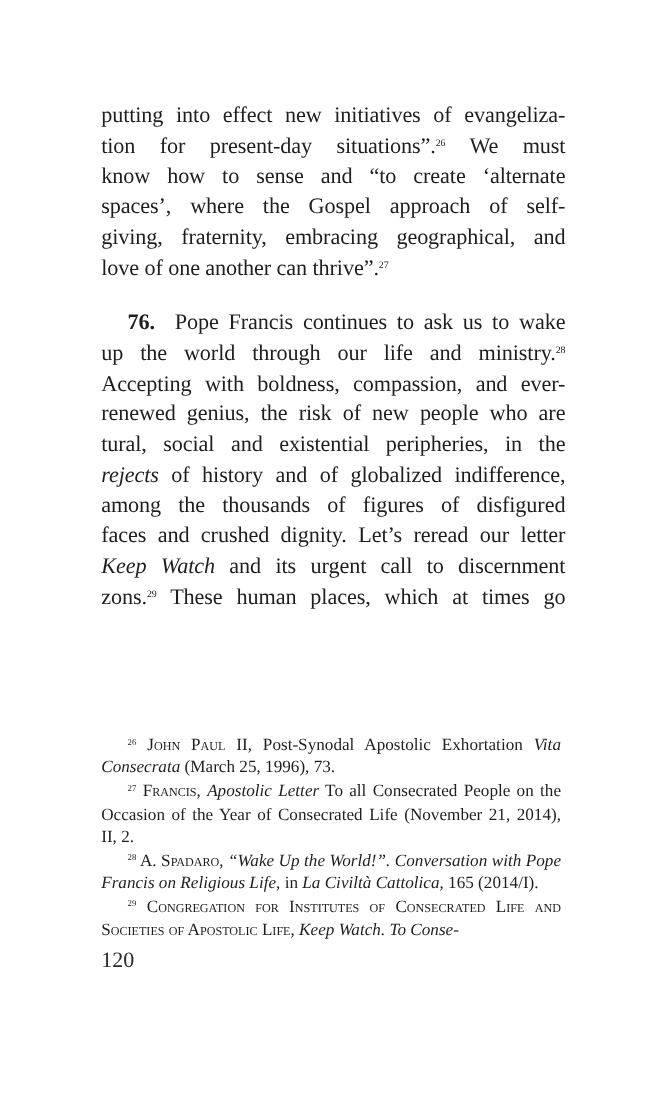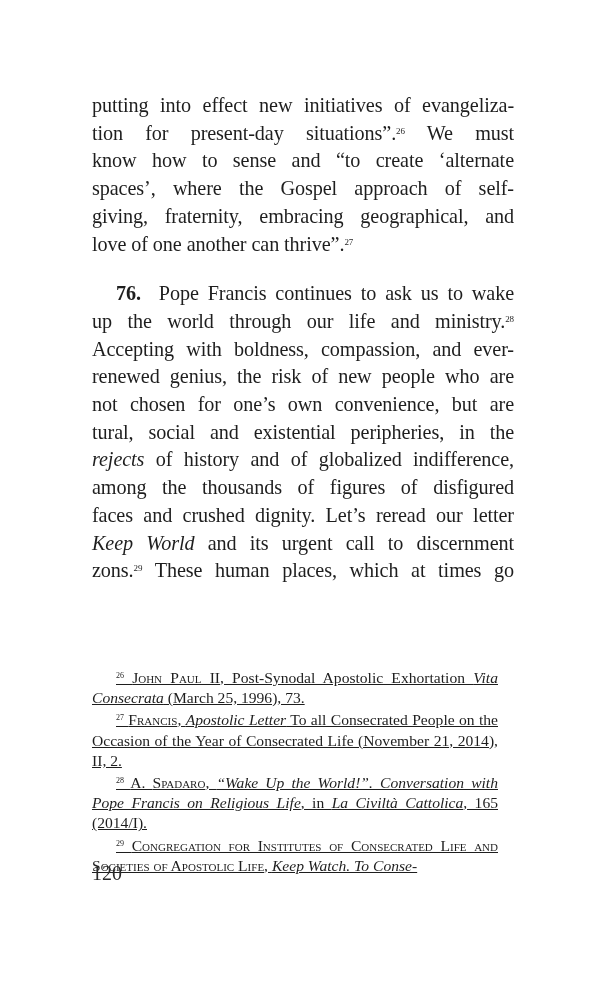--- a/index.html
+++ b/index.html
@@ -4,21 +4,21 @@
 <style>
   html, body { margin: 0; padding: 0; background: #ffffff; }
   body { width: 606px; height: 1000px; position: relative; overflow: hidden;
          font-family: "Liberation Serif", "DejaVu Serif", serif; color: #1e1e1e; }
   .page { position: absolute; left: 92px; top: 92px; width: 422px; }
   .body-text { font-size: 20.2px; line-height: 27.7px; text-align: justify; margin: 0; hyphens: manual; letter-spacing: -0.1px; }
   .para-gap { height: 22px; }
   .num { font-weight: bold; font-family: Liberation Serif, serif; }
   sup, .fnref { font-size: 9px; vertical-align: 6px; line-height: 0; }
   .footnotes { position: absolute; left: 92px; top: 668px; width: 422px; }
-  .fn { font-size: 15.6px; line-height: 20.2px; text-align: justify; margin: 0 16px 2px 0; text-indent: 24px; text-decoration: underline; }
+  .fn { font-size: 15.6px; line-height: 20.2px; text-align: justify; margin: 0 4px 2px 0; text-indent: 24px; }
   .fn .fnmark { font-size: 8px; vertical-align: 5px; line-height: 0; }
   .sc { font-variant: small-caps; }
   .page-number { position: absolute; left: 92px; top: 862px; font-size: 20px; color: #2a2a2a; }
   .line { display: block; text-align: justify; text-align-last: justify; }
   .line.last { text-align-last: left; }
 </style>
 </head>
 <body>
 
 <div class="page">
@@ -31,26 +31,25 @@
     <span class="line last"><span>love of one another can thrive”.</span><sup>27</sup></span>
   </p>
 
   <div class="para-gap"></div>
 
   <p class="body-text">
     <span class="line" style="padding-left:24px"><span class="num">76.</span>&nbsp;&nbsp;<span>Pope Francis continues to ask us to wake</span></span>
     <span class="line"><span>up the world through our life and ministry.</span><sup>28</sup></span>
     <span class="line">Accepting with boldness, compassion, and ever-</span>
     <span class="line">renewed genius, the risk of new people who are</span>
-    <span class="line">not chosen for one’s own convenience, but are</span>
     <span class="line">tural, social and existential peripheries, in the</span>
     <span class="line"><i>rejects</i><span> of history and of globalized indifference,</span></span>
     <span class="line">among the thousands of figures of disfigured</span>
     <span class="line">faces and crushed dignity. Let’s reread our letter</span>
-    <span class="line"><i>Keep World</i><span> and its urgent call to discernment</span></span>
+    <span class="line"><i>Keep Watch</i><span> and its urgent call to discernment</span></span>
     <span class="line"><span>zons.</span><sup>29</sup><span> These human places, which at times go</span></span>
   </p>
 </div>
 
 <div class="footnotes">
   <p class="fn">
     <span class="fnmark">26</span>
     <span class="sc">John Paul II</span><span>, Post-Synodal Apostolic Exhortation </span><i>Vita Consecrata</i><span> (March 25, 1996), 73.</span>
   </p>
   <p class="fn">

